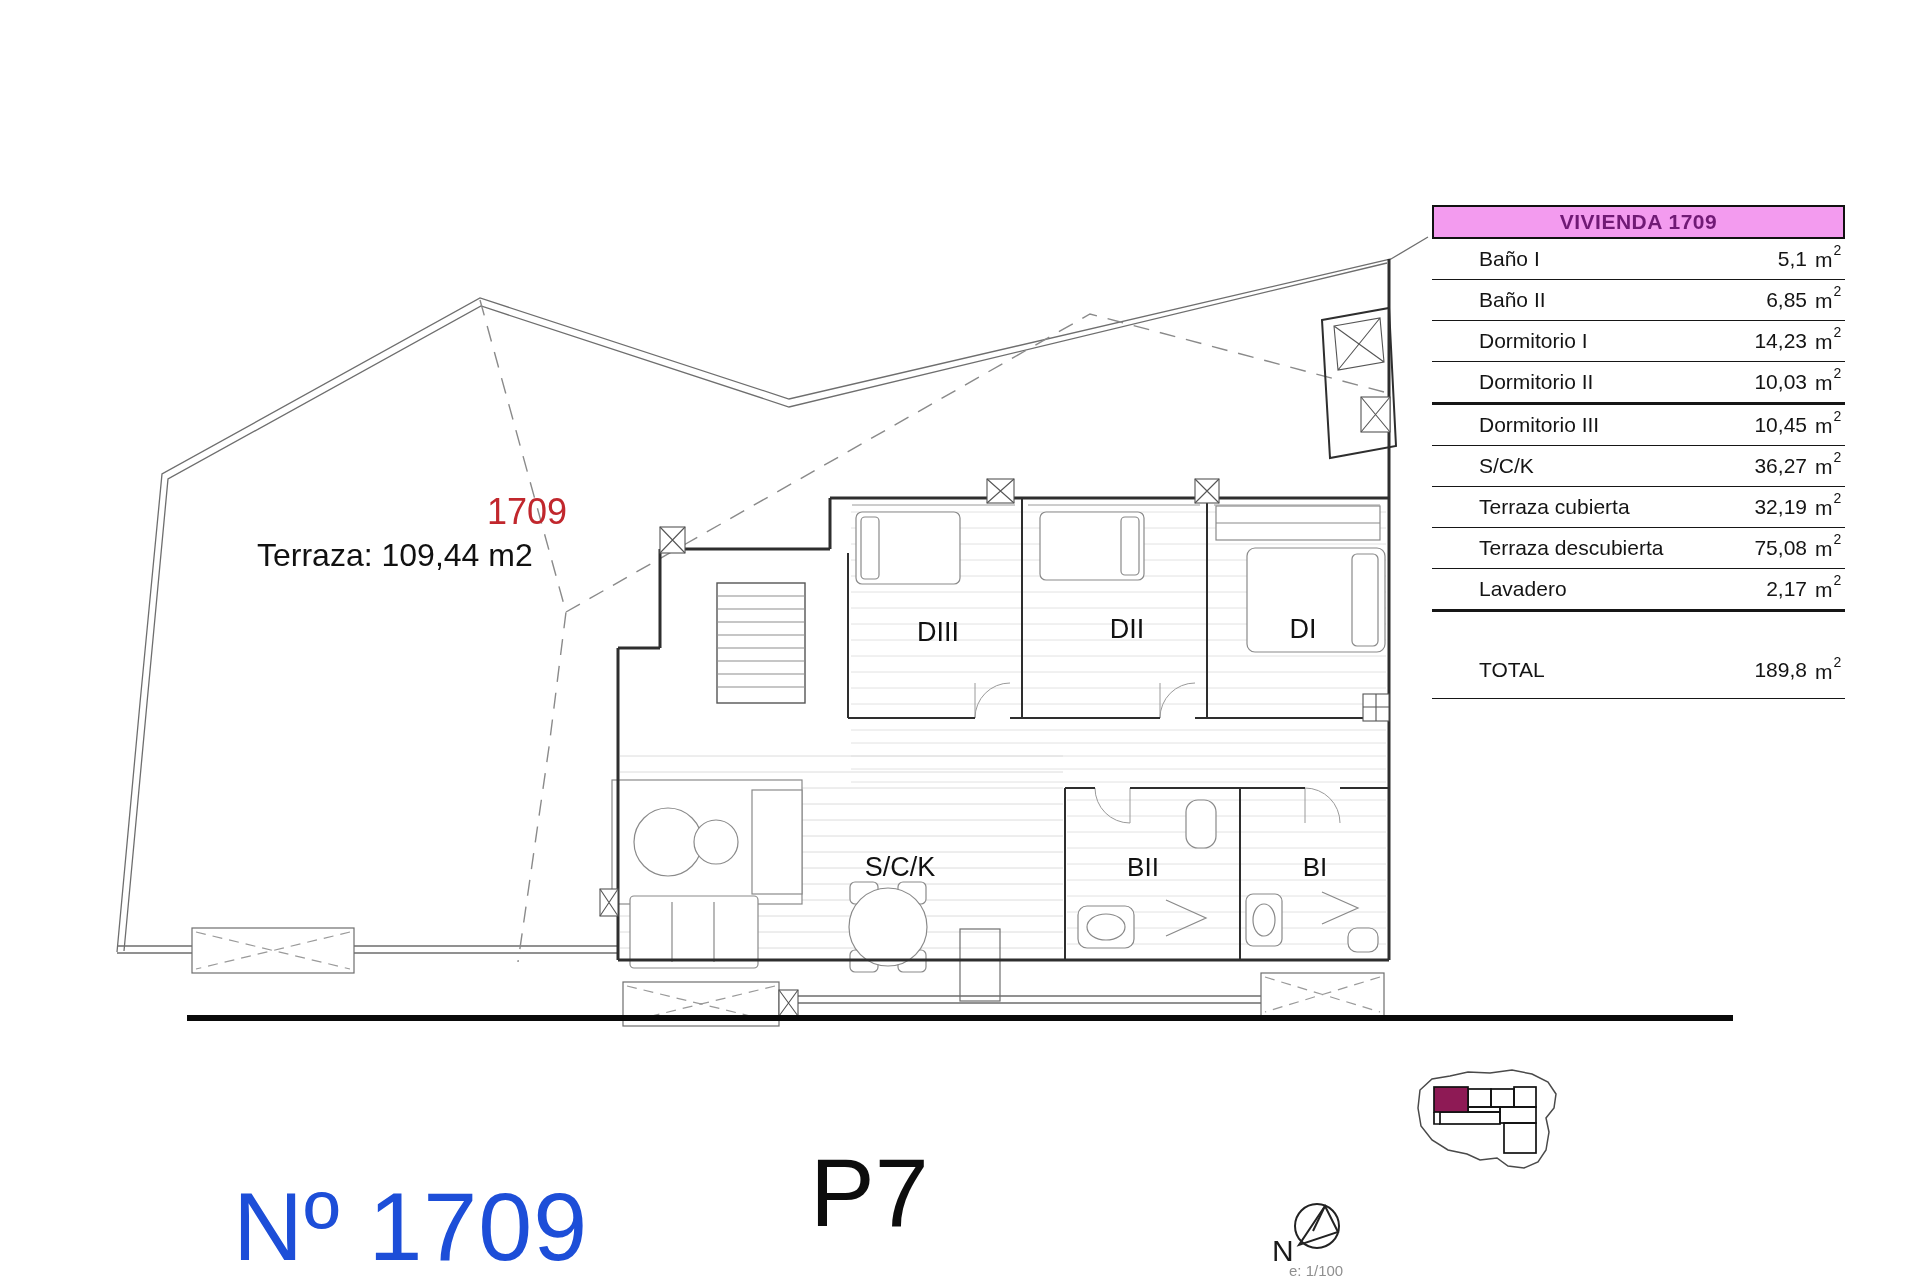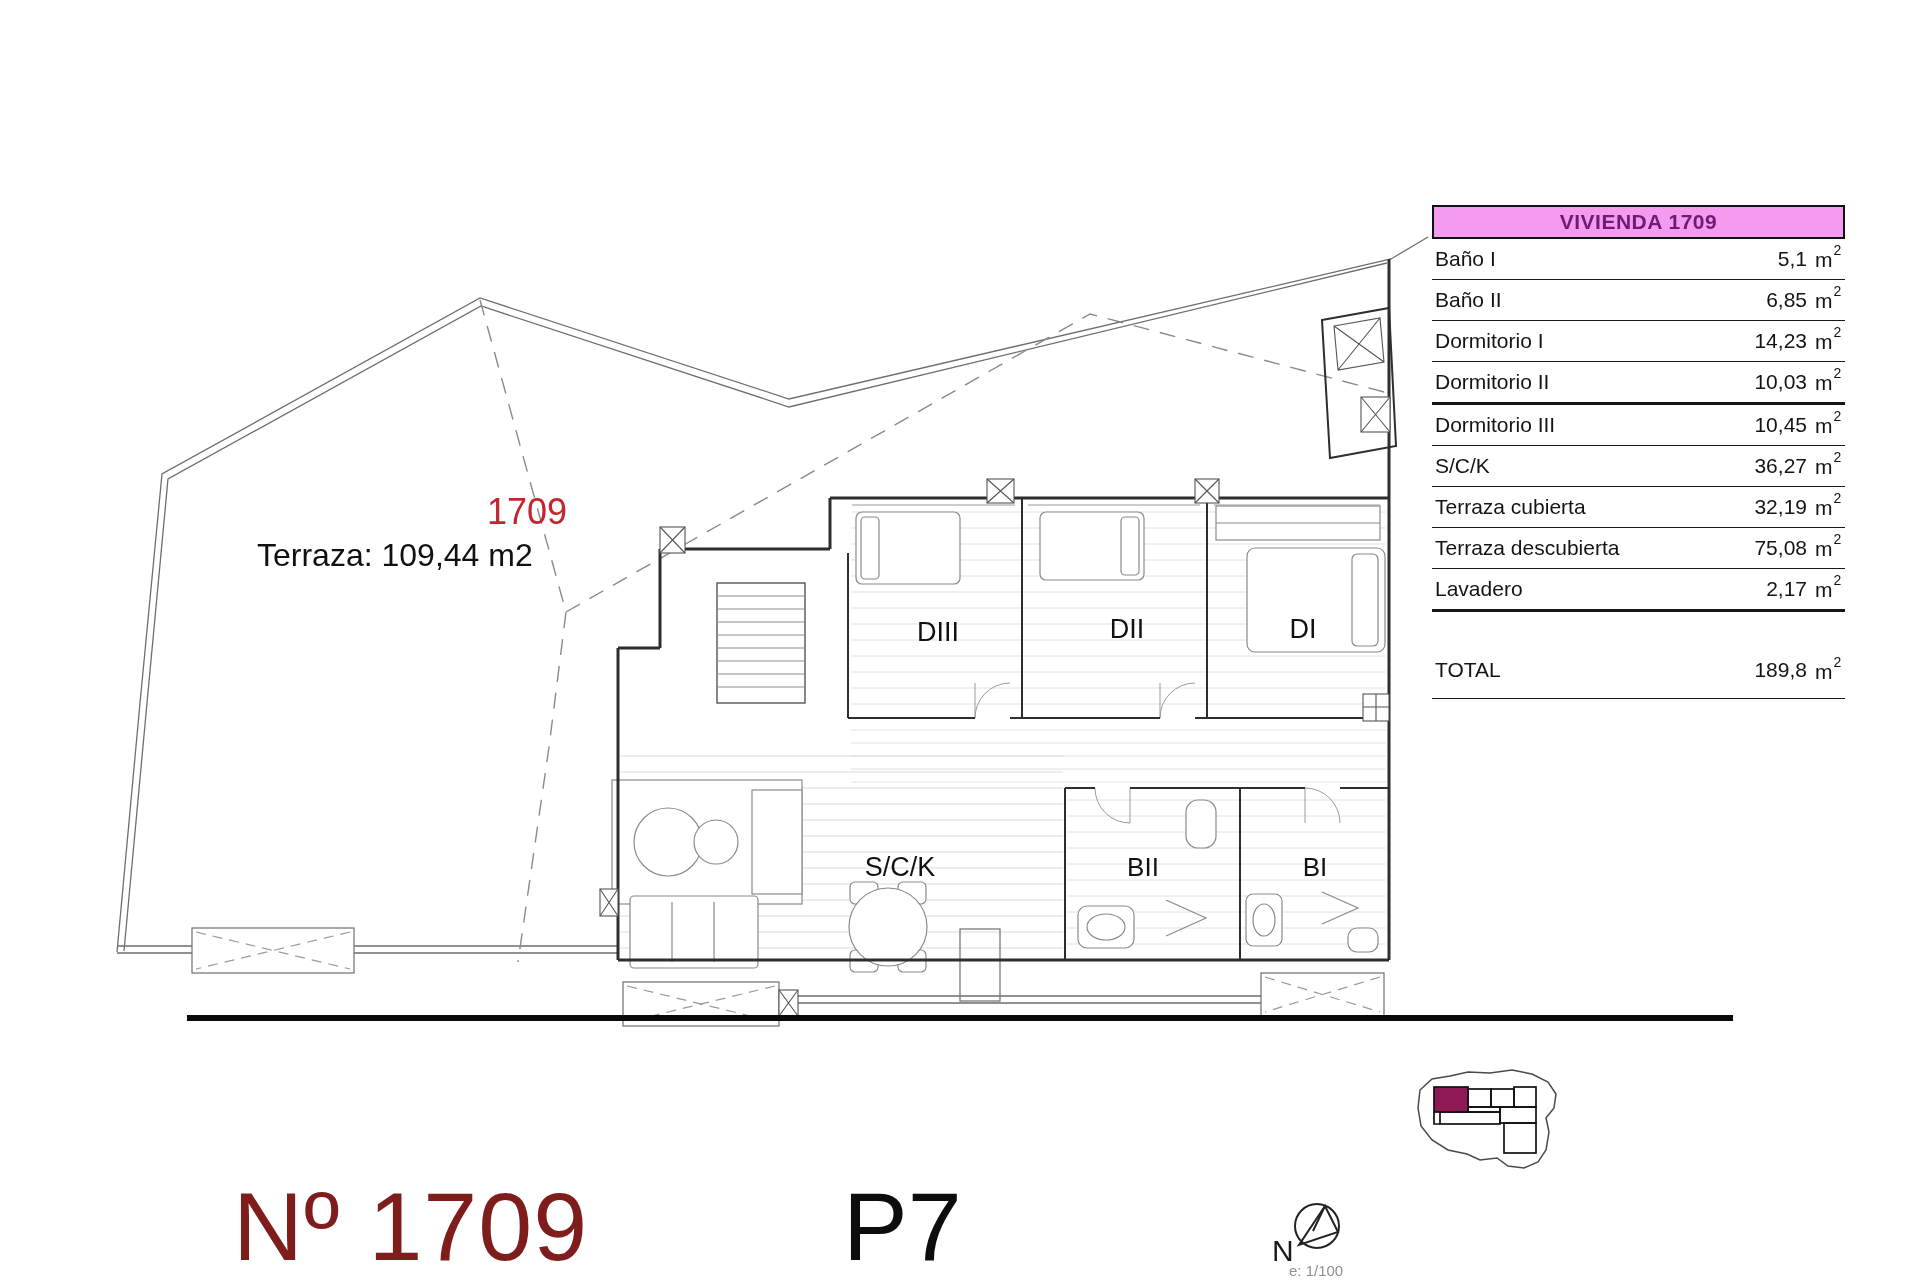--- a/index.html
+++ b/index.html
@@ -9,32 +9,32 @@
   svg text{font-family:"Liberation Sans", sans-serif;}
 
   
   .area-table{position:absolute;left:1432px;top:205px;width:413px;color:#141414;}
   .thead{height:34px;box-sizing:border-box;border:2px solid #111;background:#F39BEF;
          display:flex;align-items:center;justify-content:center;
          font-size:21px;font-weight:bold;color:#701a75;letter-spacing:.5px;}
   .trow{height:40px;display:flex;align-items:center;border-bottom:1.3px solid #161616;
         font-size:21px;}
   .trow.thick{border-bottom-width:3px;}
-  .tlabel{flex:0 0 auto;padding-left:3px;}
+  .tlabel{flex:0 0 auto;padding-left:3px;margin-left:44px;}
   .tval{flex:1 1 auto;text-align:right;}
   .tunit{flex:0 0 auto;margin-left:8px;width:30px;}
   .tunit sup{font-size:14px;position:relative;top:-4px;left:1px;}
   .trow-total{margin-top:46px;height:40px;display:flex;align-items:flex-start;
               border-bottom:1.6px solid #161616;font-size:21px;}
 
   
   .big-number{position:absolute;left:233px;top:1178px;font-size:97px;line-height:1;
-              color:#7f1d1d;letter-spacing:1px;}
-  .floor-code{position:absolute;left:810px;top:1178px;font-size:97px;line-height:1;
-              color:#0d0d0d;margin-left:33px;}
+              color:#1d4ed8;letter-spacing:1px;}
+  .floor-code{position:absolute;left:810px;top:1144px;font-size:97px;line-height:1;
+              color:#0d0d0d;}
   .north-label{position:absolute;left:1272px;top:1234px;font-size:30px;color:#1a1a1a;}
   .scale-label{position:absolute;left:1289px;top:1262px;font-size:15px;color:#8f8f8f;}
 </style>
 </head>
 <body>
 
 <div class="canvas">
 
   <svg width="1920" height="1280" viewBox="0 0 1920 1280">
 

